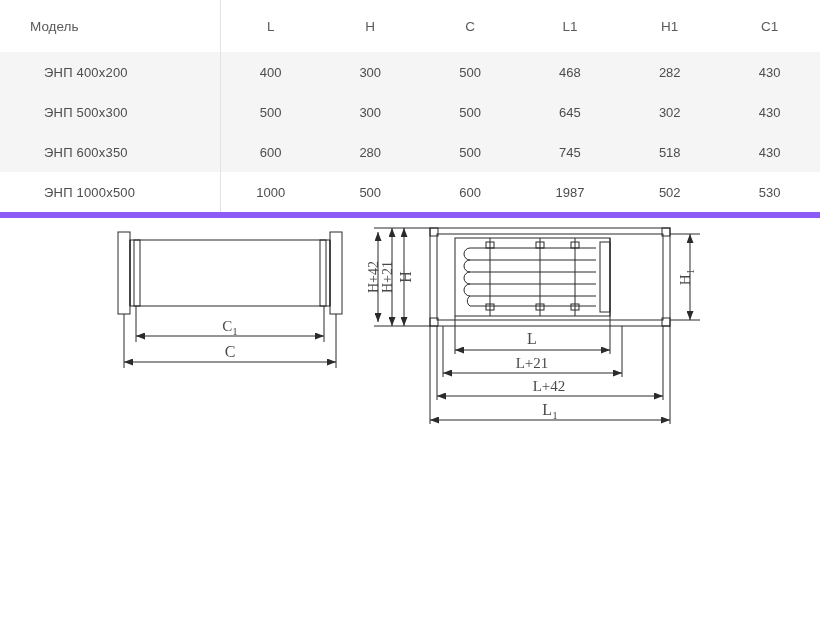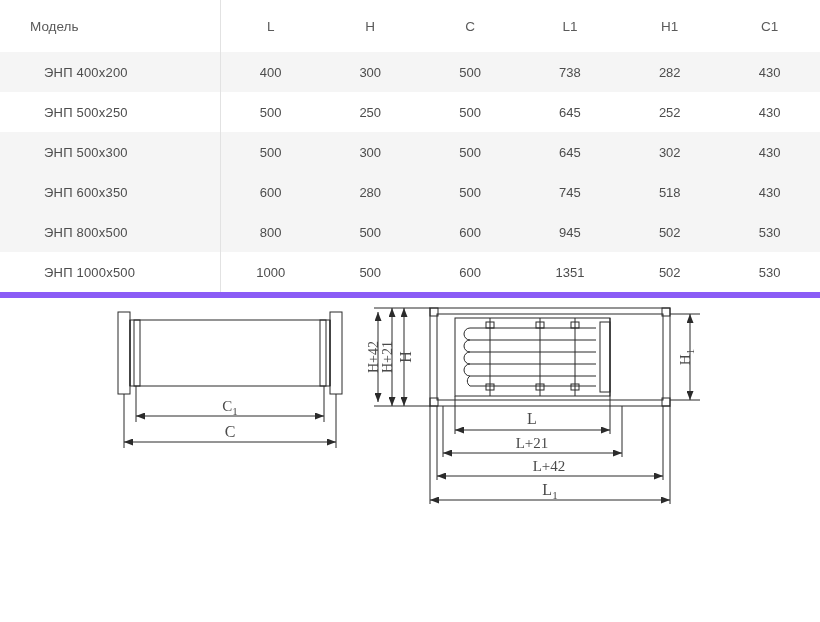--- a/index.html
+++ b/index.html
@@ -90,66 +90,48 @@
           <th>H1</th>
           <th>C1</th>
         </tr>
       </thead>
       <tbody>
         <tr class="alt">
           <td class="col-model">ЭНП 400х200</td>
           <td>400</td>
           <td>300</td>
           <td>500</td>
-          <td>738</td>
+          <td>468</td>
           <td>282</td>
-          <td>430</td>
-        </tr>
-        <tr>
-          <td class="col-model">ЭНП 500х250</td>
-          <td>500</td>
-          <td>250</td>
-          <td>500</td>
-          <td>645</td>
-          <td>252</td>
           <td>430</td>
         </tr>
         <tr class="alt">
           <td class="col-model">ЭНП 500х300</td>
           <td>500</td>
           <td>300</td>
           <td>500</td>
           <td>645</td>
           <td>302</td>
           <td>430</td>
         </tr>
         <tr class="alt">
           <td class="col-model">ЭНП 600х350</td>
           <td>600</td>
           <td>280</td>
           <td>500</td>
           <td>745</td>
           <td>518</td>
           <td>430</td>
         </tr>
-        <tr class="alt">
-          <td class="col-model">ЭНП 800х500</td>
-          <td>800</td>
-          <td>500</td>
-          <td>600</td>
-          <td>945</td>
-          <td>502</td>
-          <td>530</td>
-        </tr>
         <tr>
           <td class="col-model">ЭНП 1000х500</td>
           <td>1000</td>
           <td>500</td>
           <td>600</td>
-          <td>1351</td>
+          <td>1987</td>
           <td>502</td>
           <td>530</td>
         </tr>
       </tbody>
     </table>
   </div>
 
   <div class="drawing">
     <svg width="820" height="245" viewBox="0 0 820 245" xmlns="http://www.w3.org/2000/svg">
       <defs>

